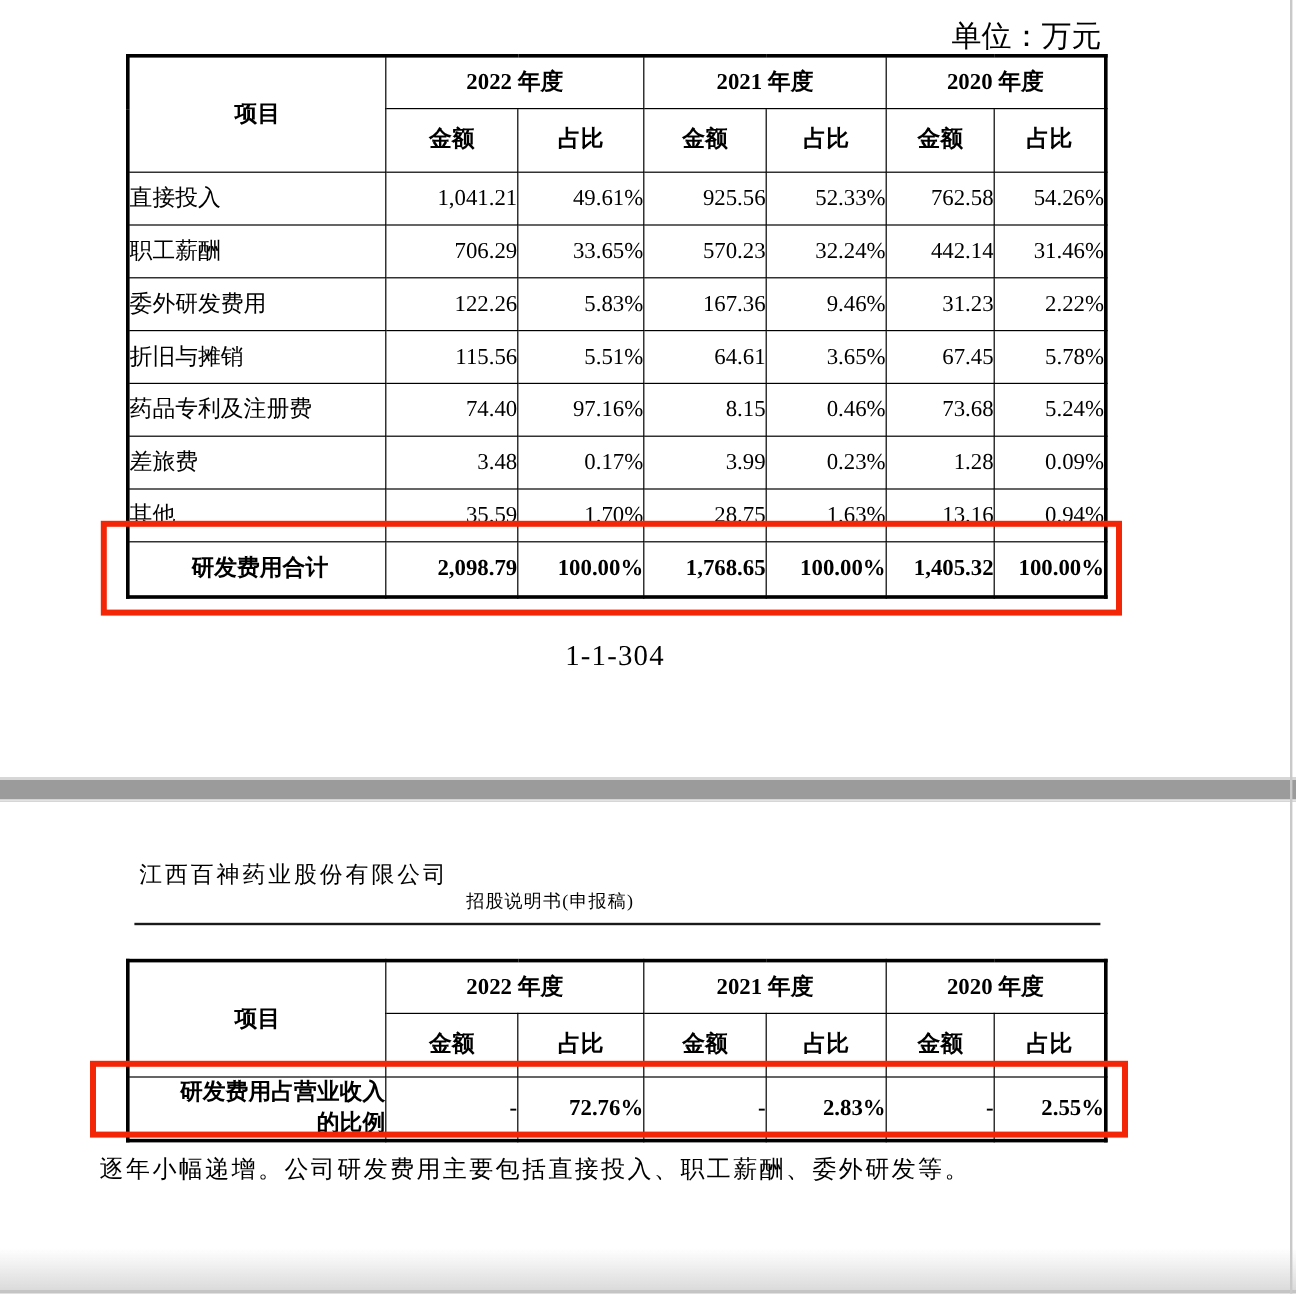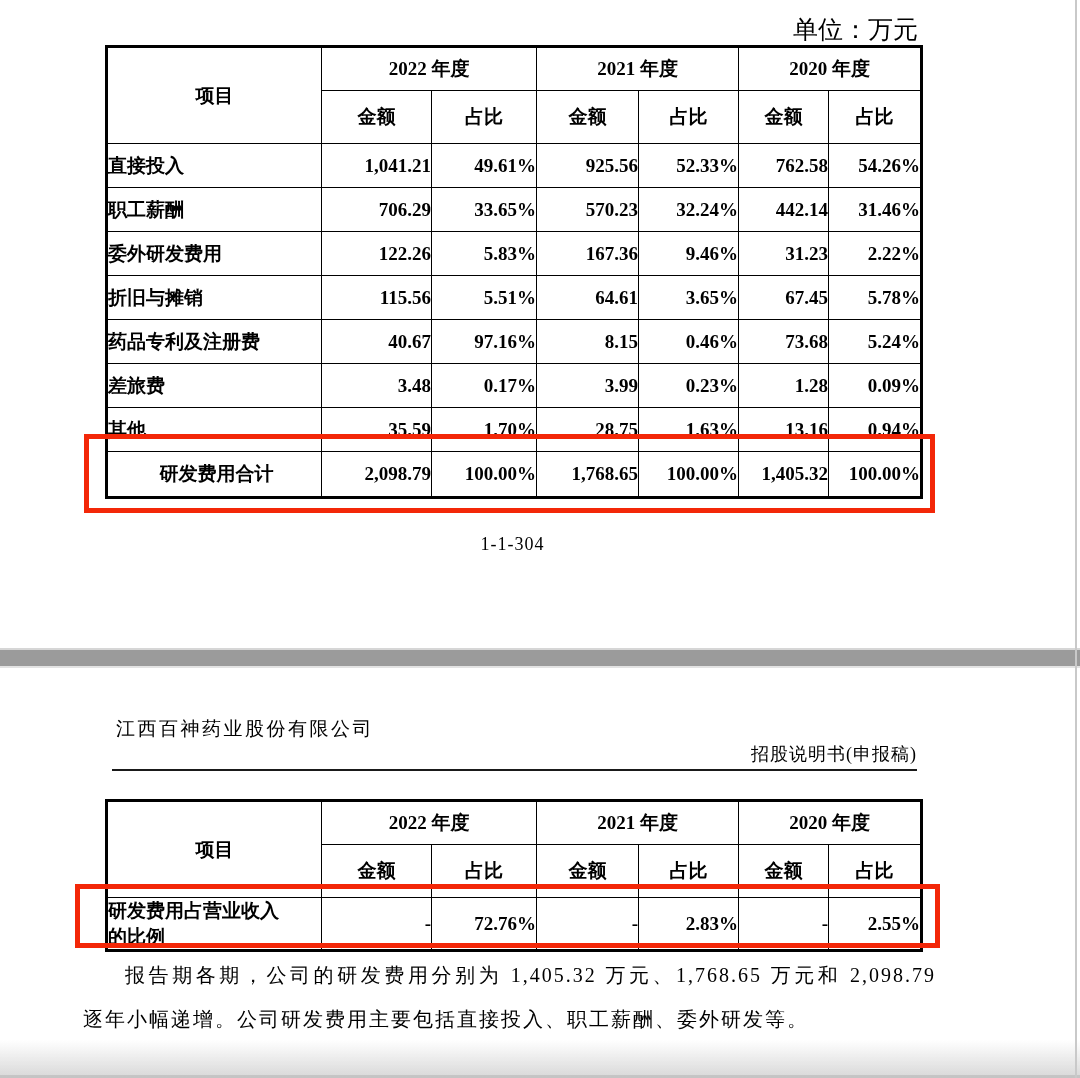--- a/index.html
+++ b/index.html
@@ -17,43 +17,43 @@
   }
   table.fin th,table.fin td{
     border:1.5px solid #000;padding:0;vertical-align:middle;
     font-size:19px;line-height:1.25;overflow:hidden;
   }
   table.fin th{font-weight:bold;text-align:center;}
   td.lbl{text-align:left;padding-left:12px;}
   td.num{text-align:right;padding-right:14px;}
   tr.h1{height:44px;}
   tr.h2{height:53px;}
-  tr.drow{height:44px;font-weight:bold;}
+  tr.drow{height:44px;}
   tr.total{height:46px;}
   tr.total td{font-weight:bold;}
   tr.total td.lbl{text-align:center;padding-left:4px;}
   tr.t2row{height:52px;}
   tr.t2row td{font-weight:bold;}
-  tr.t2row td.lbl{text-align:left;padding-left:0;white-space:pre-line;line-height:1.35;}
+  tr.t2row td.lbl{text-align:right;padding-left:0;white-space:pre-line;line-height:1.35;}
 
   
   .hl{
     position:absolute;border:5px solid #f32708;box-sizing:border-box;
     background:transparent;pointer-events:none;z-index:4;
   }
 
   
   .unit-label{top:13px;left:0;width:918px;text-align:right;font-size:25px;}
-  .page-number{top:534px;left:105px;width:815px;text-align:center;font-size:18px;letter-spacing:1px;}
+  .page-number{top:534px;left:105px;width:815px;text-align:center;font-size:24px;letter-spacing:1px;}
   .page-divider{
     top:648px;left:0;width:1080px;height:16px;background:#9b9b9b;
     border-top:2px solid #d6d6d6;border-bottom:2px solid #e3e3e3;box-sizing:content-box;
   }
   .company-name{top:716px;left:116px;font-size:19px;letter-spacing:2.5px;}
-  .doc-title{top:742px;left:0;width:917px;text-align:right;font-size:18px;letter-spacing:1px;}
+  .doc-title{top:742px;left:0;width:917px;text-align:center;font-size:15px;letter-spacing:1px;}
   .header-rule{top:769px;left:112px;width:805px;height:2px;background:#1a1a1a;}
 
   
   .paragraph{top:953px;left:83px;width:853px;font-size:20px;letter-spacing:2px;}
   .para-line{height:44px;line-height:44px;white-space:nowrap;}
   .para-line.just{white-space:normal;text-align:justify;text-align-last:justify;}
   .para-line.indent{text-indent:42px;}
 
   .right-edge-line{top:0;left:1075px;width:2px;height:1078px;background:#c9c9c9;z-index:6;}
   .bottom-fade{
@@ -125,21 +125,21 @@
       <td class="lbl">折旧与摊销</td>
       <td class="num">115.56</td>
       <td class="num">5.51%</td>
       <td class="num">64.61</td>
       <td class="num">3.65%</td>
       <td class="num">67.45</td>
       <td class="num">5.78%</td>
     </tr>
     <tr class="drow">
       <td class="lbl">药品专利及注册费</td>
-      <td class="num">40.67</td>
+      <td class="num">74.40</td>
       <td class="num">97.16%</td>
       <td class="num">8.15</td>
       <td class="num">0.46%</td>
       <td class="num">73.68</td>
       <td class="num">5.24%</td>
     </tr>
     <tr class="drow">
       <td class="lbl">差旅费</td>
       <td class="num">3.48</td>
       <td class="num">0.17%</td>
@@ -215,18 +215,17 @@
       <td class="num">2.83%</td>
       <td class="num">-</td>
       <td class="num">2.55%</td>
     </tr>
   </tbody>
 </table>
 
 <div class="hl" style="left:75px;top:884px;width:865px;height:64px;"></div>
 
 <div class="abs paragraph">
-  <div class="para-line just indent">报告期各期，公司的研发费用分别为 1,405.32 万元、1,768.65 万元和 2,098.79</div>
   <div class="para-line">逐年小幅递增。公司研发费用主要包括直接投入、职工薪酬、委外研发等。</div>
 </div>
 
 <div class="abs right-edge-line"></div>
 <div class="abs bottom-fade"></div>
 
 </body></html>

